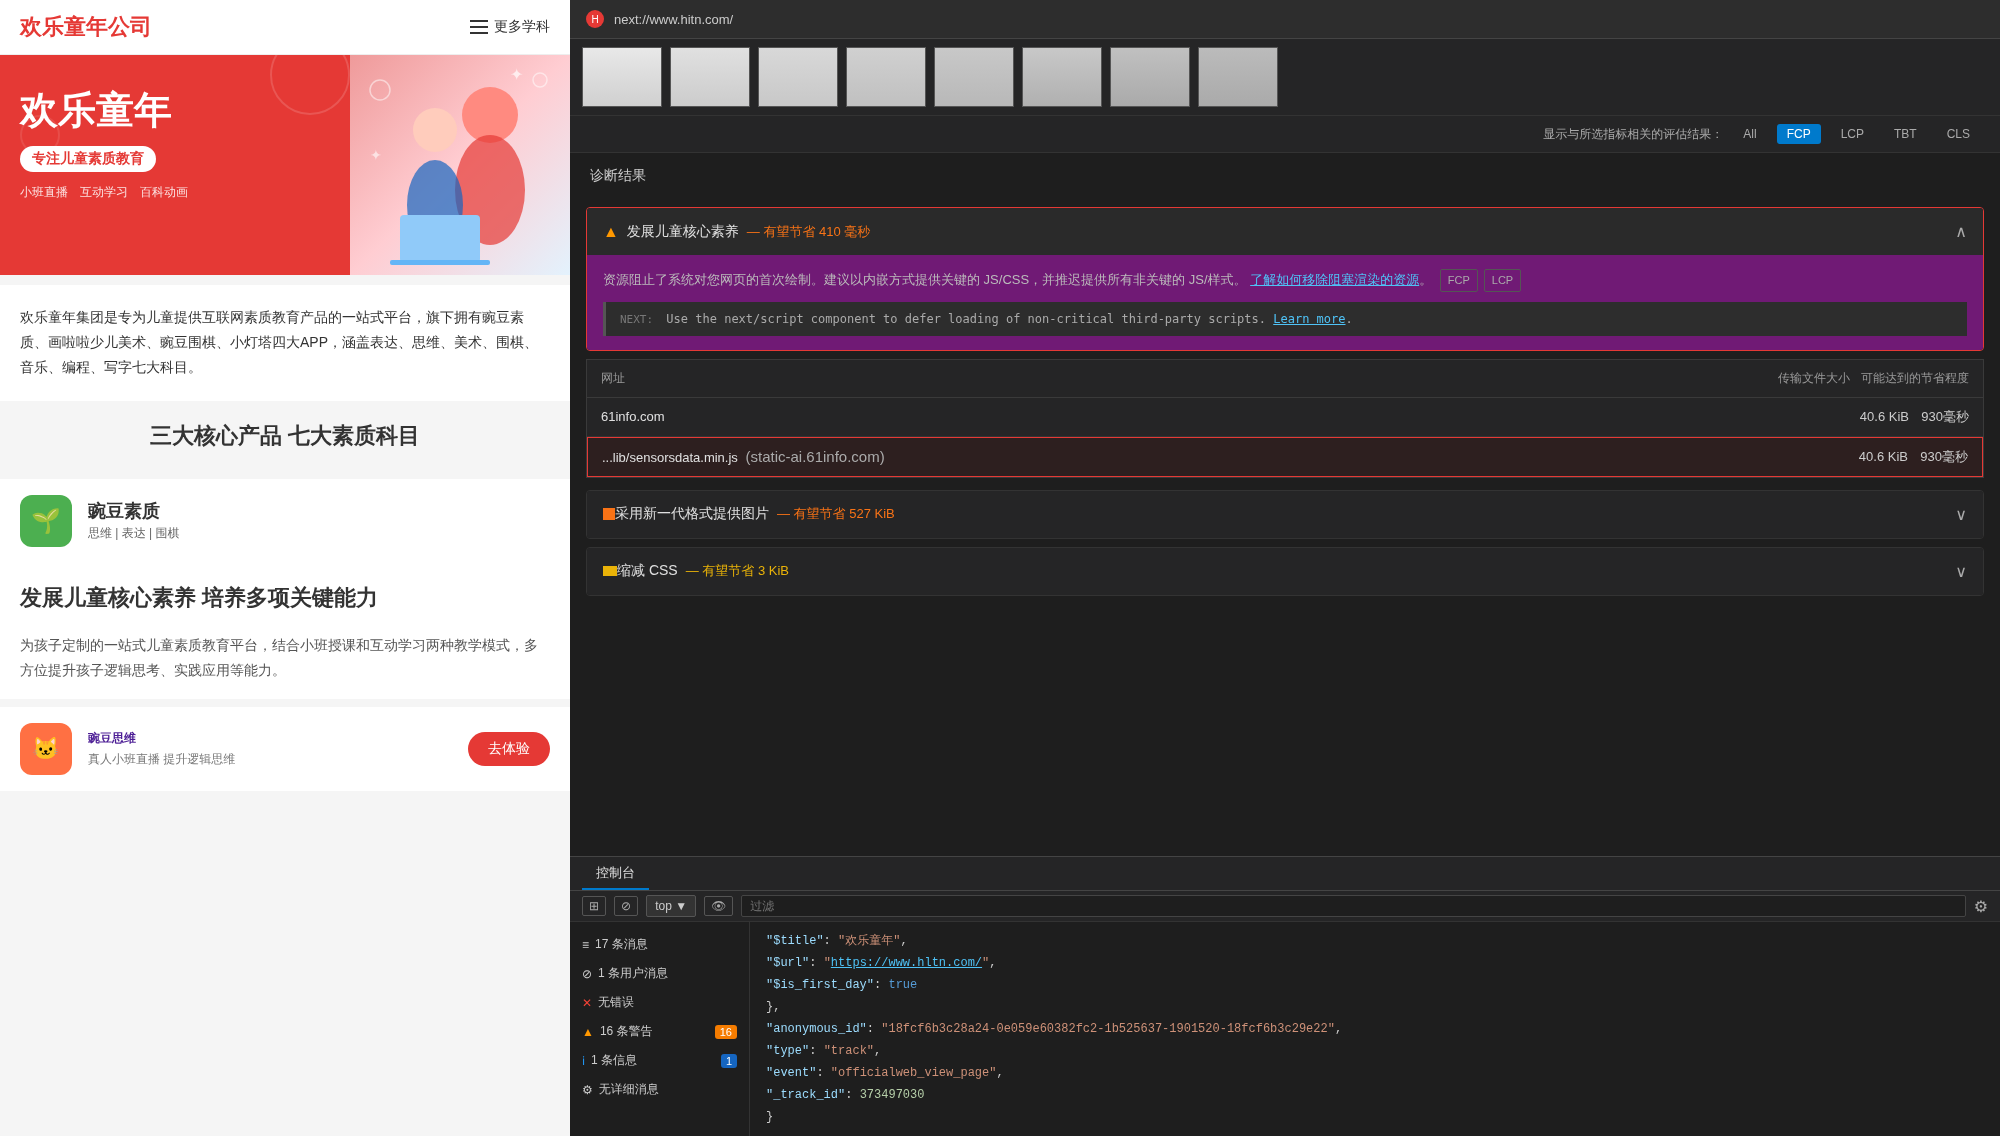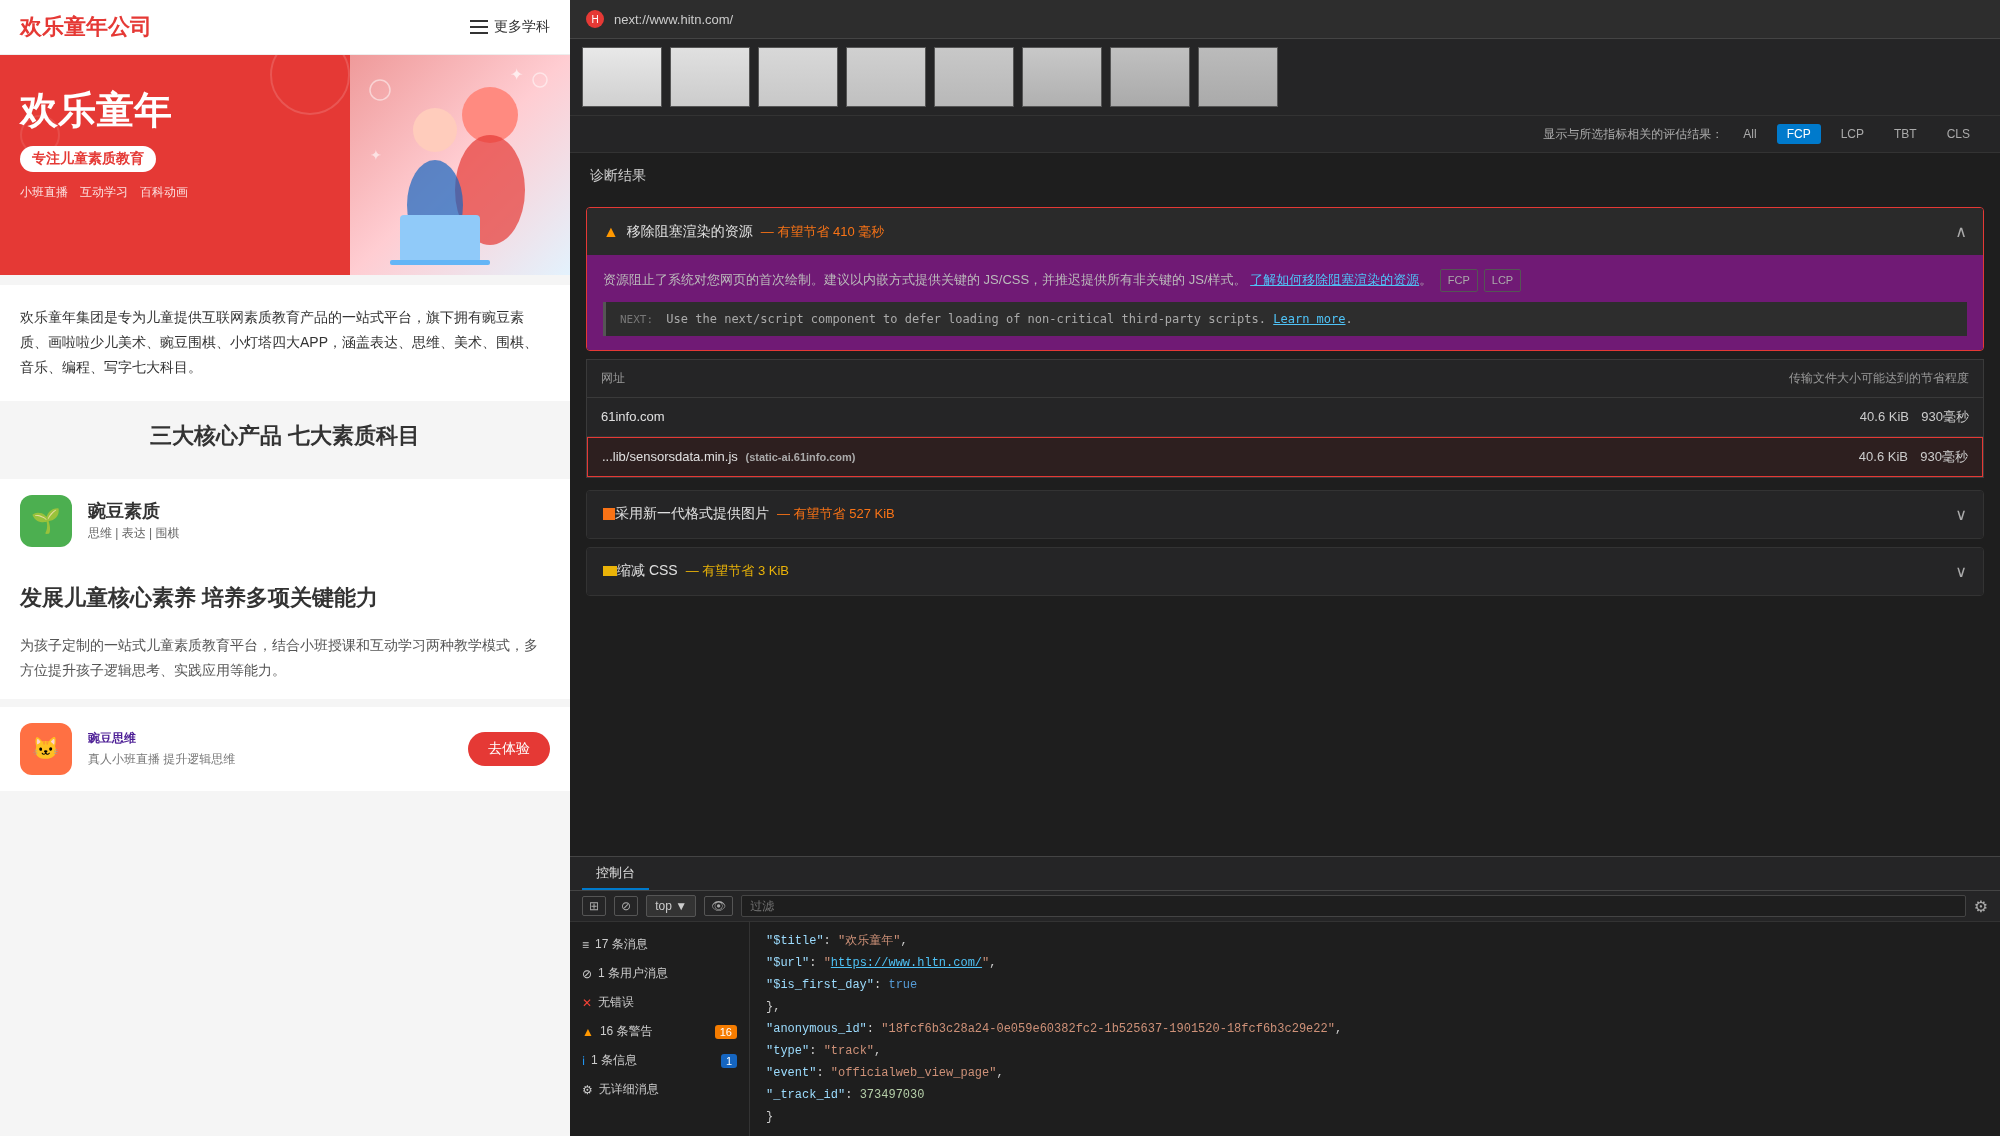--- a/index.html
+++ b/index.html
@@ -463,20 +463,21 @@
       border: 1px solid #3a3a3a;
     }
 
     .resource-table-header {
       display: grid;
       grid-template-columns: 1fr auto auto;
       padding: 10px 14px;
       border-bottom: 1px solid #3a3a3a;
       color: #999;
       font-size: 12px;
+      gap: 11px;
     }
 
     .resource-table-row {
       display: grid;
       grid-template-columns: 1fr auto auto;
       padding: 10px 14px;
       border-bottom: 1px solid #333;
       align-items: center;
     }
 
@@ -489,23 +490,22 @@
       border: 1px solid #e53935;
     }
 
     .resource-url {
       color: #e0e0e0;
       font-size: 13px;
     }
 
     .resource-url .domain-badge {
       color: #aaa;
-      font-size: 11px;
+      font-size: 15px;
       margin-left: 4px;
-      font-weight: bold;
     }
 
     .resource-size {
       color: #ccc;
       font-size: 13px;
       text-align: right;
     }
 
     .resource-savings {
       color: #ccc;
@@ -810,21 +810,21 @@
   </div>
 
   <div class="main-content">
 
     <div class="section-title">诊断结果</div>
 
     <div class="diag-card">
       <div class="diag-card-header">
         <div class="diag-title">
           <span class="warning-icon">▲</span>
-          <span class="diag-title-text">移除阻塞渲染的资源</span>
+          <span class="diag-title-text">发展儿童核心素养</span>
           <span class="diag-savings">— 有望节省 410 毫秒</span>
         </div>
         <span class="diag-toggle">∧</span>
       </div>
       <div class="diag-body">
         <div class="diag-desc">
           <span>资源阻止了系统对您网页的首次绘制。建议以内嵌方式提供关键的 JS/CSS，并推迟提供所有非关键的 JS/样式。</span>
           <a href="#">了解如何移除阻塞渲染的资源</a>。
           <span class="diag-tags">
             <span class="tag">FCP</span>

